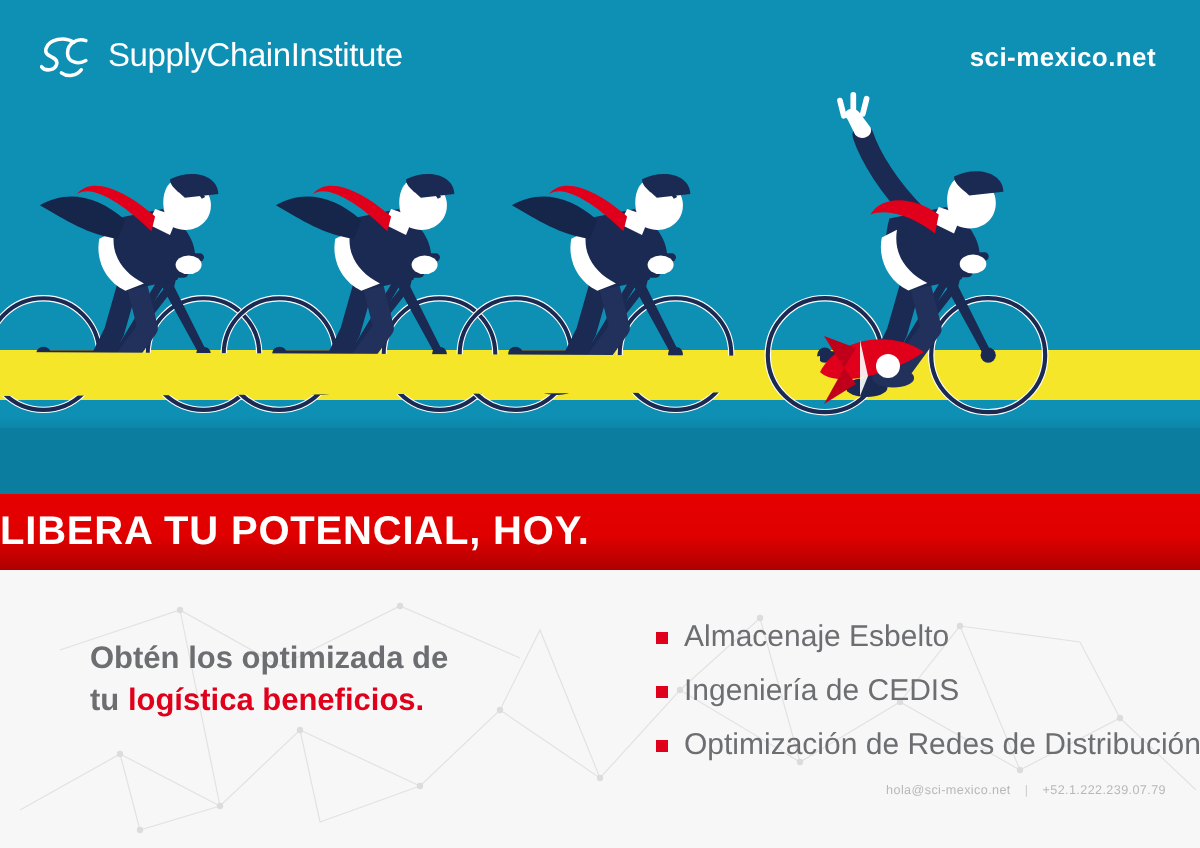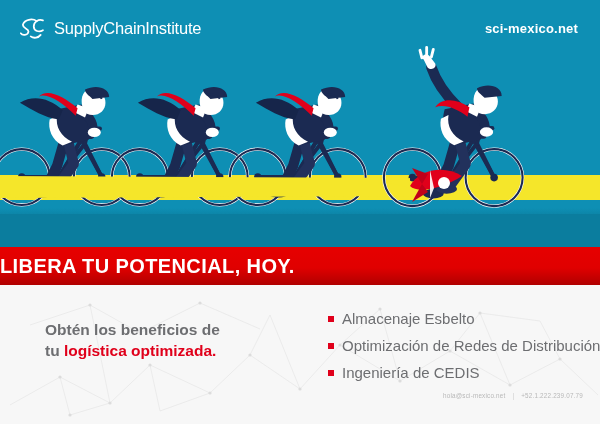--- a/index.html
+++ b/index.html
@@ -214,36 +214,36 @@
         <circle cx="560" cy="74" r="1.6"></circle>
           <circle cx="90" cy="20" r="1.6"></circle>
         <circle cx="200" cy="18" r="1.6"></circle>
           <circle cx="380" cy="24" r="1.6"></circle>
         <circle cx="480" cy="28" r="1.6"></circle>
           <circle cx="70" cy="130" r="1.6"></circle>
       </g>
     </svg>
 
     <div class="headline">
-      <div>Obtén los beneficios de</div>
-      <div><span>tu </span><span class="accent">logística optimizada.</span></div>
+      <div>Obtén los optimizada de</div>
+      <div><span>tu </span><span class="accent">logística beneficios.</span></div>
     </div>
 
     <div class="bullets">
       <div class="bullet-row">
         <span class="bullet-sq"></span>
         <span class="bullet-label">Almacenaje Esbelto</span>
       </div>
       <div class="bullet-row">
         <span class="bullet-sq"></span>
-        <span class="bullet-label">Optimización de Redes de Distribución</span>
+        <span class="bullet-label">Ingeniería de CEDIS</span>
       </div>
       <div class="bullet-row">
         <span class="bullet-sq"></span>
-        <span class="bullet-label">Ingeniería de CEDIS</span>
+        <span class="bullet-label">Optimización de Redes de Distribución</span>
       </div>
     </div>
 
     <div class="contact">
       <span>hola@sci-mexico.net</span>
       <span class="contact-sep">|</span>
       <span>+52.1.222.239.07.79</span>
     </div>
   </div>
 

